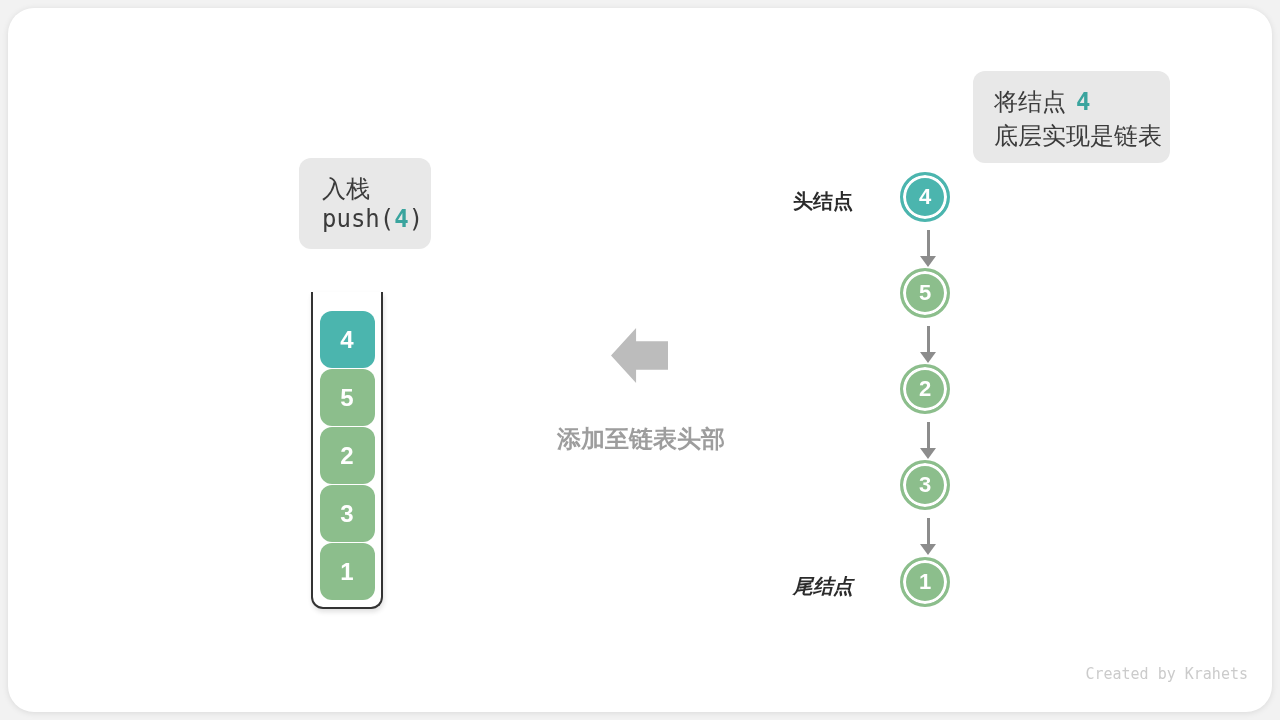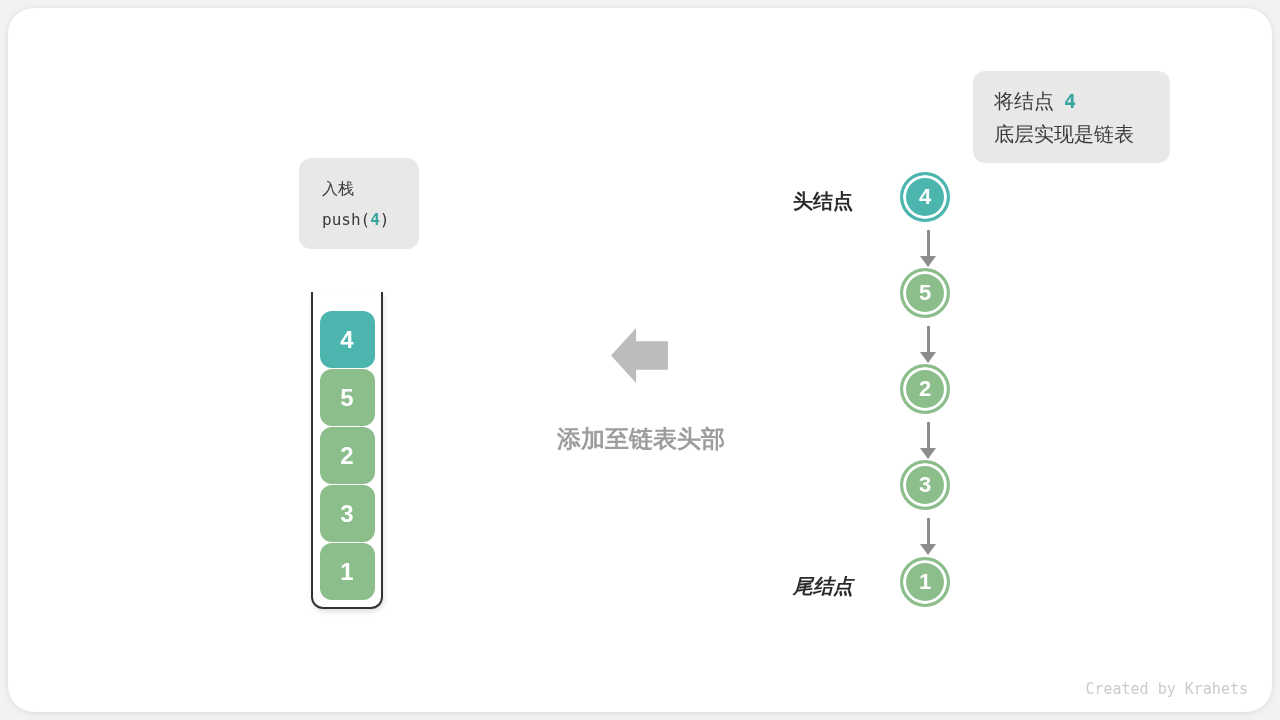--- a/index.html
+++ b/index.html
@@ -19,29 +19,29 @@
   }
   .abs { position: absolute; }
 
   
   .label-box {
     background: var(--label-box-bg, #e8e8e8);
     border-radius: 12px;
     color: var(--dark-text, #3b3b3b);
   }
   .push-box {
-    left: 291px; top: 150px; width: 120px; height: 91px;
+    left: 291px; top: 150px; width: 132px; height: 91px;
     padding: 15px 0 0 23px;
-    font-size: 16px; font-weight: 500;
+    font-size: 24px; font-weight: 500;
     line-height: 31px;
   }
   .annot-box {
     left: 965px; top: 63px; width: 197px; height: 92px;
     padding: 14px 0 13px 21px;
-    font-size: 20px; font-weight: 500;
+    font-size: 24px; font-weight: 500;
     line-height: 33px;
   }
   .mono { font-family: "DejaVu Sans Mono", monospace; }
   .accent {
     color: var(--accent-teal, #3aa49e);
     font-family: "DejaVu Sans Mono", monospace;
     font-weight: bold;
   }
   .annot-box .accent { margin-left: 10px; }
 
@@ -112,21 +112,21 @@
     background: var(--connector-gray, #8c8c8c);
   }
   .connector .head {
     width: 0; height: 0;
     border-left: 8px solid transparent;
     border-right: 8px solid transparent;
     border-top: 11px solid var(--connector-gray, #8c8c8c);
   }
 
   .credit {
-    left: 1040px; top: 672px; width: 200px;
+    left: 1040px; top: 657px; width: 200px;
     text-align: right;
     font-family: "DejaVu Sans Mono", monospace;
     font-size: 15px;
     color: var(--credit-gray, #cbcbcb);
   }
 </style>
 </head>
 <body>
 
 <div class="card">

